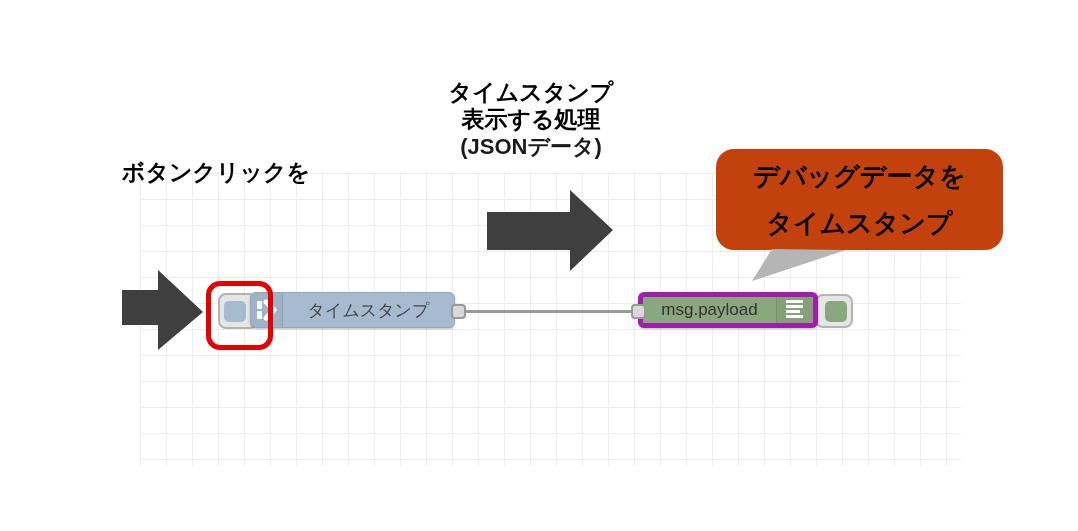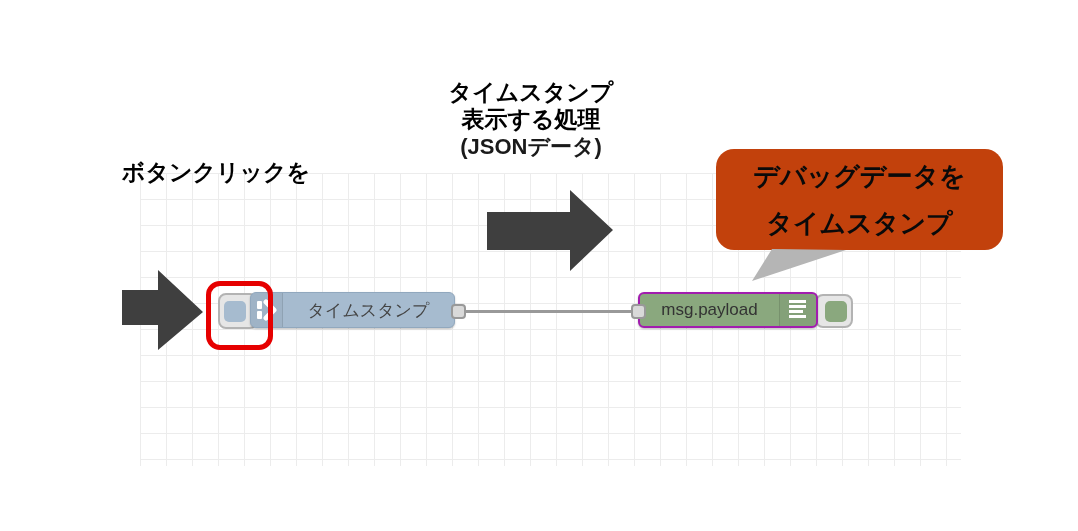--- a/index.html
+++ b/index.html
@@ -34,21 +34,21 @@
 
   
   .arrow-svg{display:block;}
 
   
   .node-body{
     height:36px;border-radius:6px;display:flex;align-items:stretch;
     box-shadow:0 1px 2px rgba(0,0,0,0.25);box-sizing:border-box;z-index:3;
   }
   .inject-body{left:250px;top:292px;width:205px;background:#a6bbcf;border:1px solid #91a8be;}
-  .debug-body{left:638px;top:292px;width:180px;background:#8aa87e;border:2px solid #a21caf;}
+  .debug-body{left:638px;top:292px;width:180px;background:#8aa87e;border:5px solid #a21caf;}
   .icon-strip{
     width:31px;display:flex;align-items:center;justify-content:center;
     background:rgba(0,0,0,0.04);
   }
   .icon-strip.left{border-right:1px solid rgba(0,0,0,0.1);border-radius:5px 0 0 5px;}
   .icon-strip.right{border-left:1px solid rgba(0,0,0,0.1);border-radius:0 5px 5px 0;width:36px;}
   .node-label{
     flex:1;display:flex;align-items:center;justify-content:center;
     font-size:17px;color:#444;white-space:nowrap;
   }

